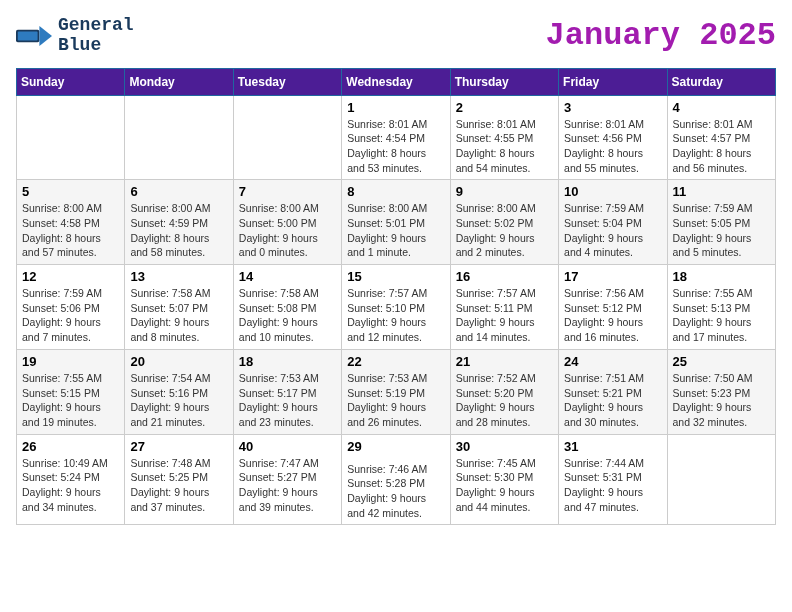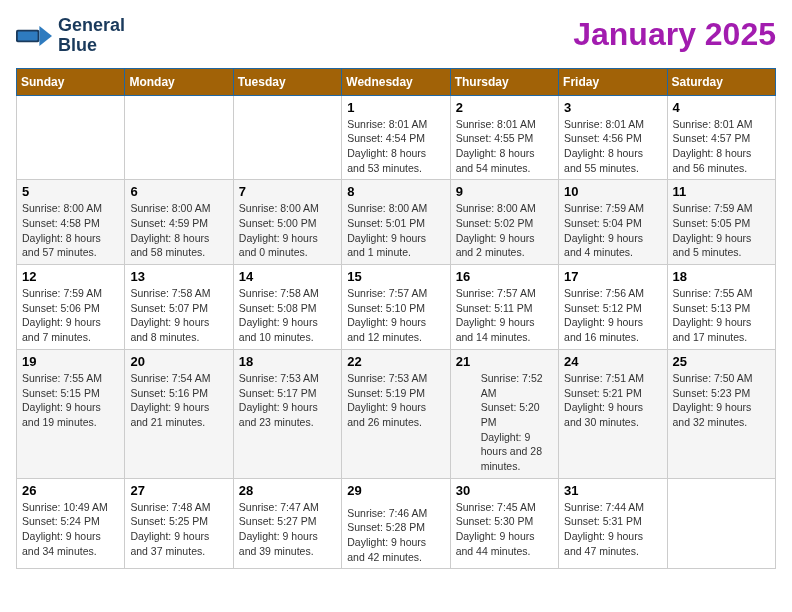--- a/index.html
+++ b/index.html
@@ -6,22 +6,23 @@
     body {
       font-family: Arial, sans-serif;
       background: #fff;
       width: 792px;
       min-height: 612px;
       padding: 16px;
     }
     .header-area {
       display: flex;
       justify-content: space-between;
-      align-items: flex-start;
+      align-items: center;
       margin-bottom: 12px;
+      font-family: Liberation Mono, monospace;
     }
     .logo {
       display: flex;
       align-items: center;
       gap: 6px;
     }
     .logo-text {
       font-size: 18px;
       font-weight: bold;
       color: #1a3a5c;
@@ -42,21 +43,21 @@
     .location-title {
       font-size: 16px;
       color: #444;
     }
     table {
       width: 100%;
       border-collapse: collapse;
       font-size: 11px;
     }
     thead th {
-      background: #a16207;
+      background: #4c1d95;
       color: #fff;
       padding: 6px 4px;
       text-align: left;
       font-size: 12px;
       font-weight: bold;
       border: 1px solid #2066a0;
     }
     tbody td {
       border: 1px solid #ccc;
       vertical-align: top;
@@ -253,21 +254,21 @@
 Daylight: 9 hours and 23 minutes.</div>
         </td>
         <td>
           <div class="day-num">22</div>
           <div class="day-info" style="white-space: pre-line;">Sunrise: 7:53 AM
 Sunset: 5:19 PM
 Daylight: 9 hours and 26 minutes.</div>
         </td>
         <td>
           <div class="day-num">21</div>
-          <div class="day-info" style="white-space: pre-line; margin-left: 25px;">Sunrise: 7:52 AM
+          <div class="day-info" style="white-space: pre-line;">Sunrise: 7:52 AM
 Sunset: 5:20 PM
 Daylight: 9 hours and 28 minutes.</div>
         </td>
         <td>
           <div class="day-num">24</div>
           <div class="day-info" style="white-space: pre-line;">Sunrise: 7:51 AM
 Sunset: 5:21 PM
 Daylight: 9 hours and 30 minutes.</div>
         </td>
         <td>
@@ -284,21 +285,21 @@
 Sunset: 5:24 PM
 Daylight: 9 hours and 34 minutes.</div>
         </td>
         <td>
           <div class="day-num">27</div>
           <div class="day-info" style="white-space: pre-line;">Sunrise: 7:48 AM
 Sunset: 5:25 PM
 Daylight: 9 hours and 37 minutes.</div>
         </td>
         <td>
-          <div class="day-num">28</div>
+          <div class="day-num">40</div>
           <div class="day-info" style="white-space: pre-line;">Sunrise: 7:47 AM
 Sunset: 5:27 PM
 Daylight: 9 hours and 39 minutes.</div>
         </td>
         <td>
           <div class="day-num">29</div>
           <div class="day-info" style="white-space: pre-line; margin-top: 8px;">Sunrise: 7:46 AM
 Sunset: 5:28 PM
 Daylight: 9 hours and 42 minutes.</div>
         </td>

